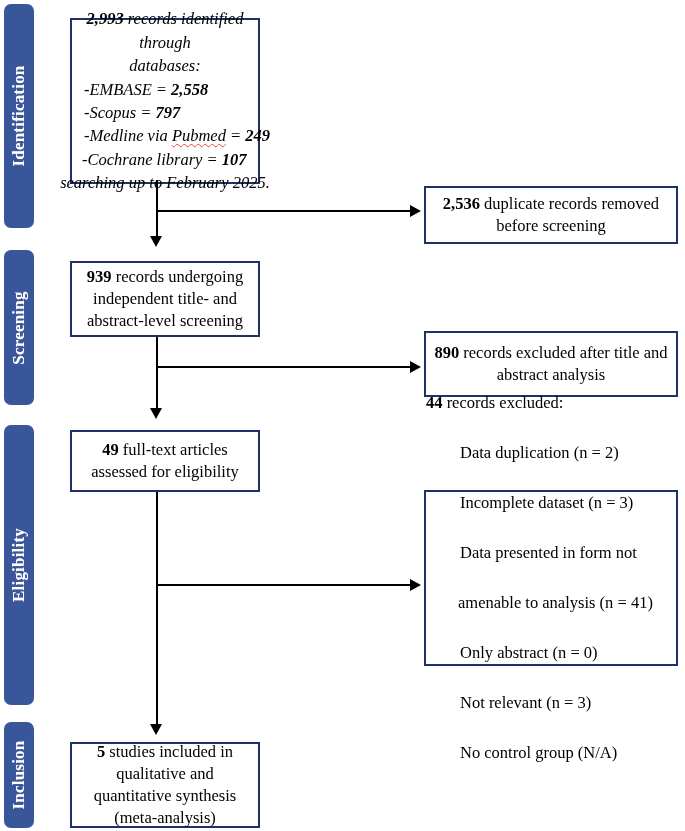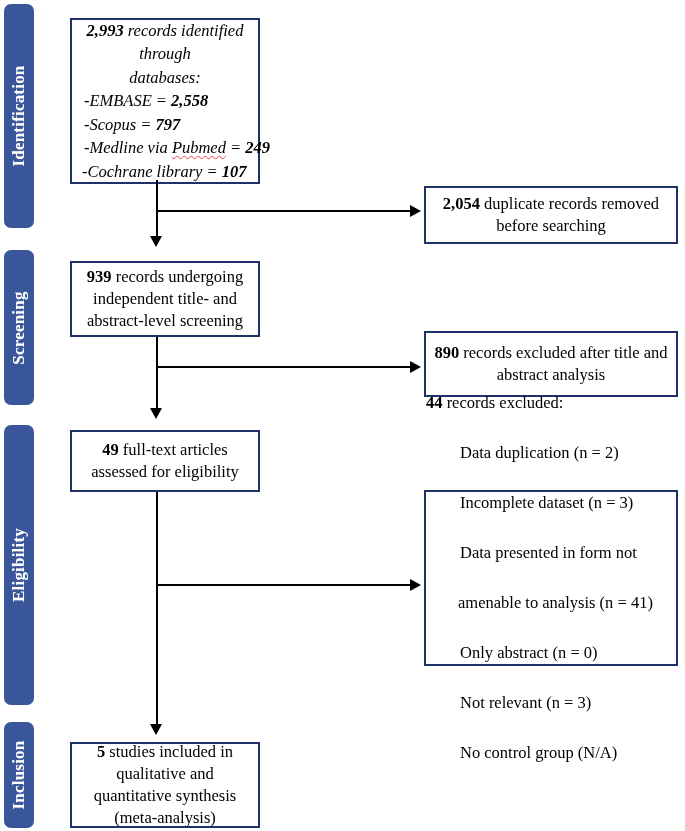--- a/index.html
+++ b/index.html
@@ -159,31 +159,32 @@
       </div>
       <div class="line-dash">
         <span>-</span><span>Scopus = </span><b>797</b>
       </div>
       <div class="line-dash">
         <span>-</span><span>Medline via </span><span class="spell-underline">Pubmed</span><span> = </span><b>249</b>
       </div>
       <div class="line-dash line-dash-wide">
         <span>-</span><span>Cochrane library = </span><b>107</b>
       </div>
+      <div class="line-center">searching up to February 2025.</div>
     </div>
   </div>
 
   <div class="v-line" style="left:156px; top:180px; height:63px;"></div>
   <div class="arrow-down" style="left:150px; top:236px;"></div>
   <div class="h-line" style="left:156px; top:210px; width:256px;"></div>
   <div class="arrow-right" style="left:410px; top:205px;"></div>
 
   <div class="flow-box center-box" style="left:424px; top:186px; width:254px; height:58px;">
     <div class="box-text">
-      <b>2,054</b><span> duplicate records removed before searching</span>
+      <b>2,536</b><span> duplicate records removed before screening</span>
     </div>
   </div>
 
   <div class="flow-box center-box" style="left:70px; top:261px; width:190px; height:76px;">
     <div class="box-text">
       <b>939</b><span> records undergoing independent title- and abstract-level screening</span>
     </div>
   </div>
 
   <div class="v-line" style="left:156px; top:337px; height:78px;"></div>

